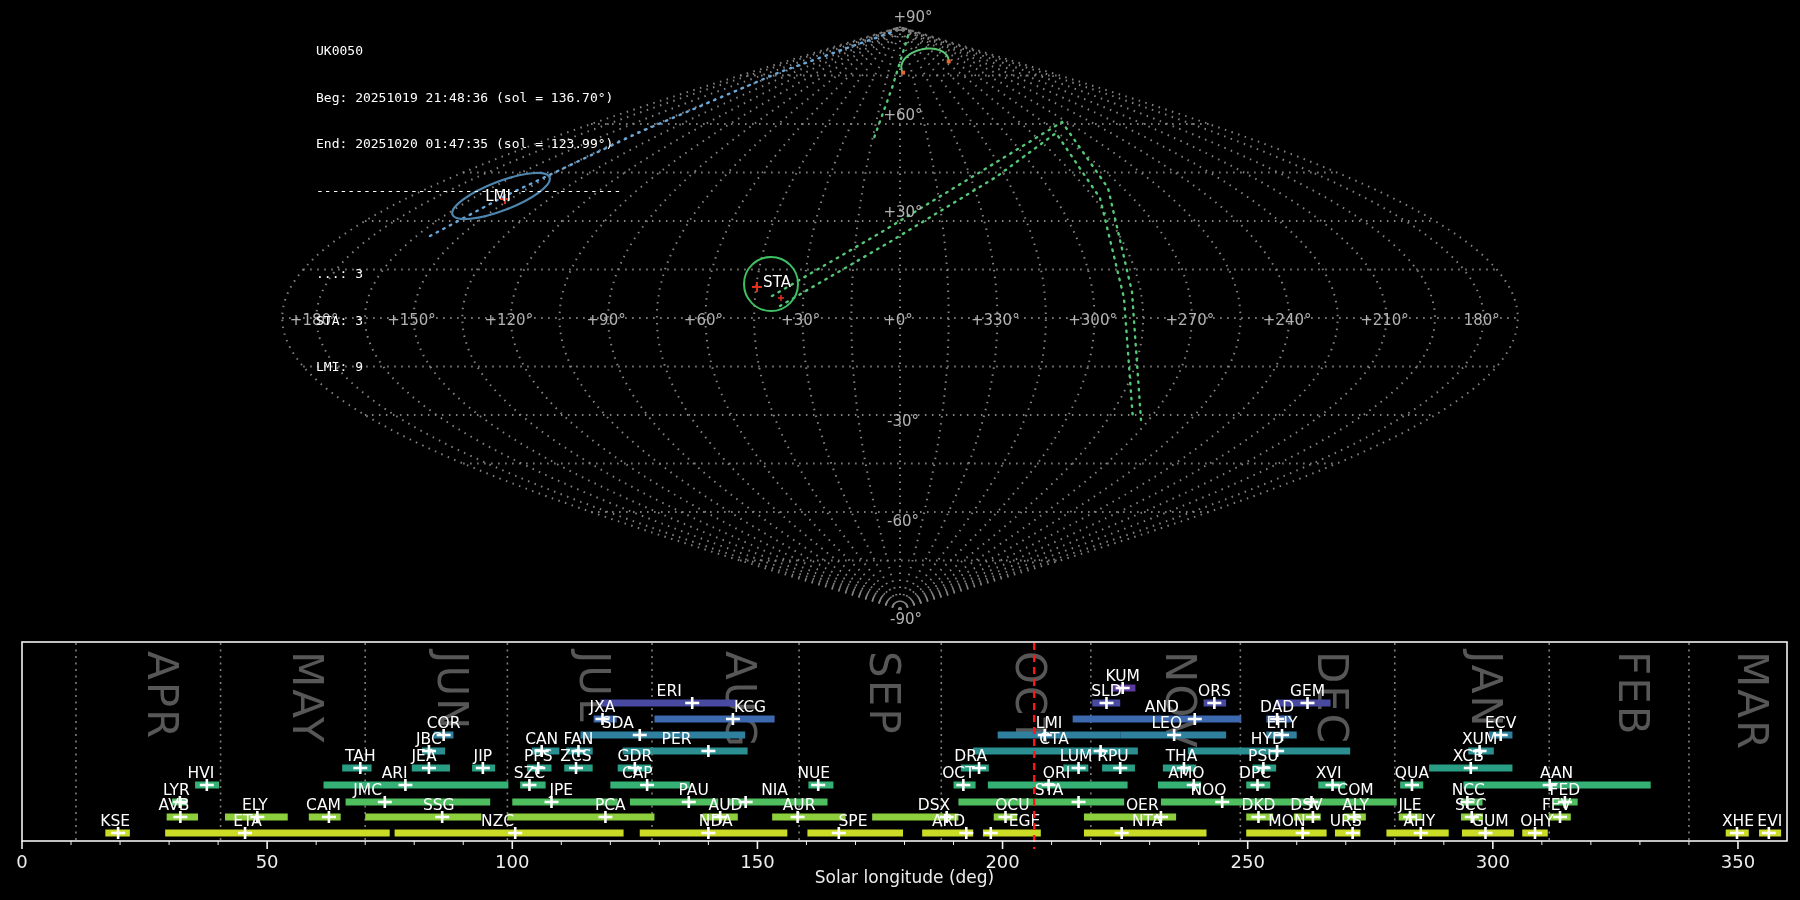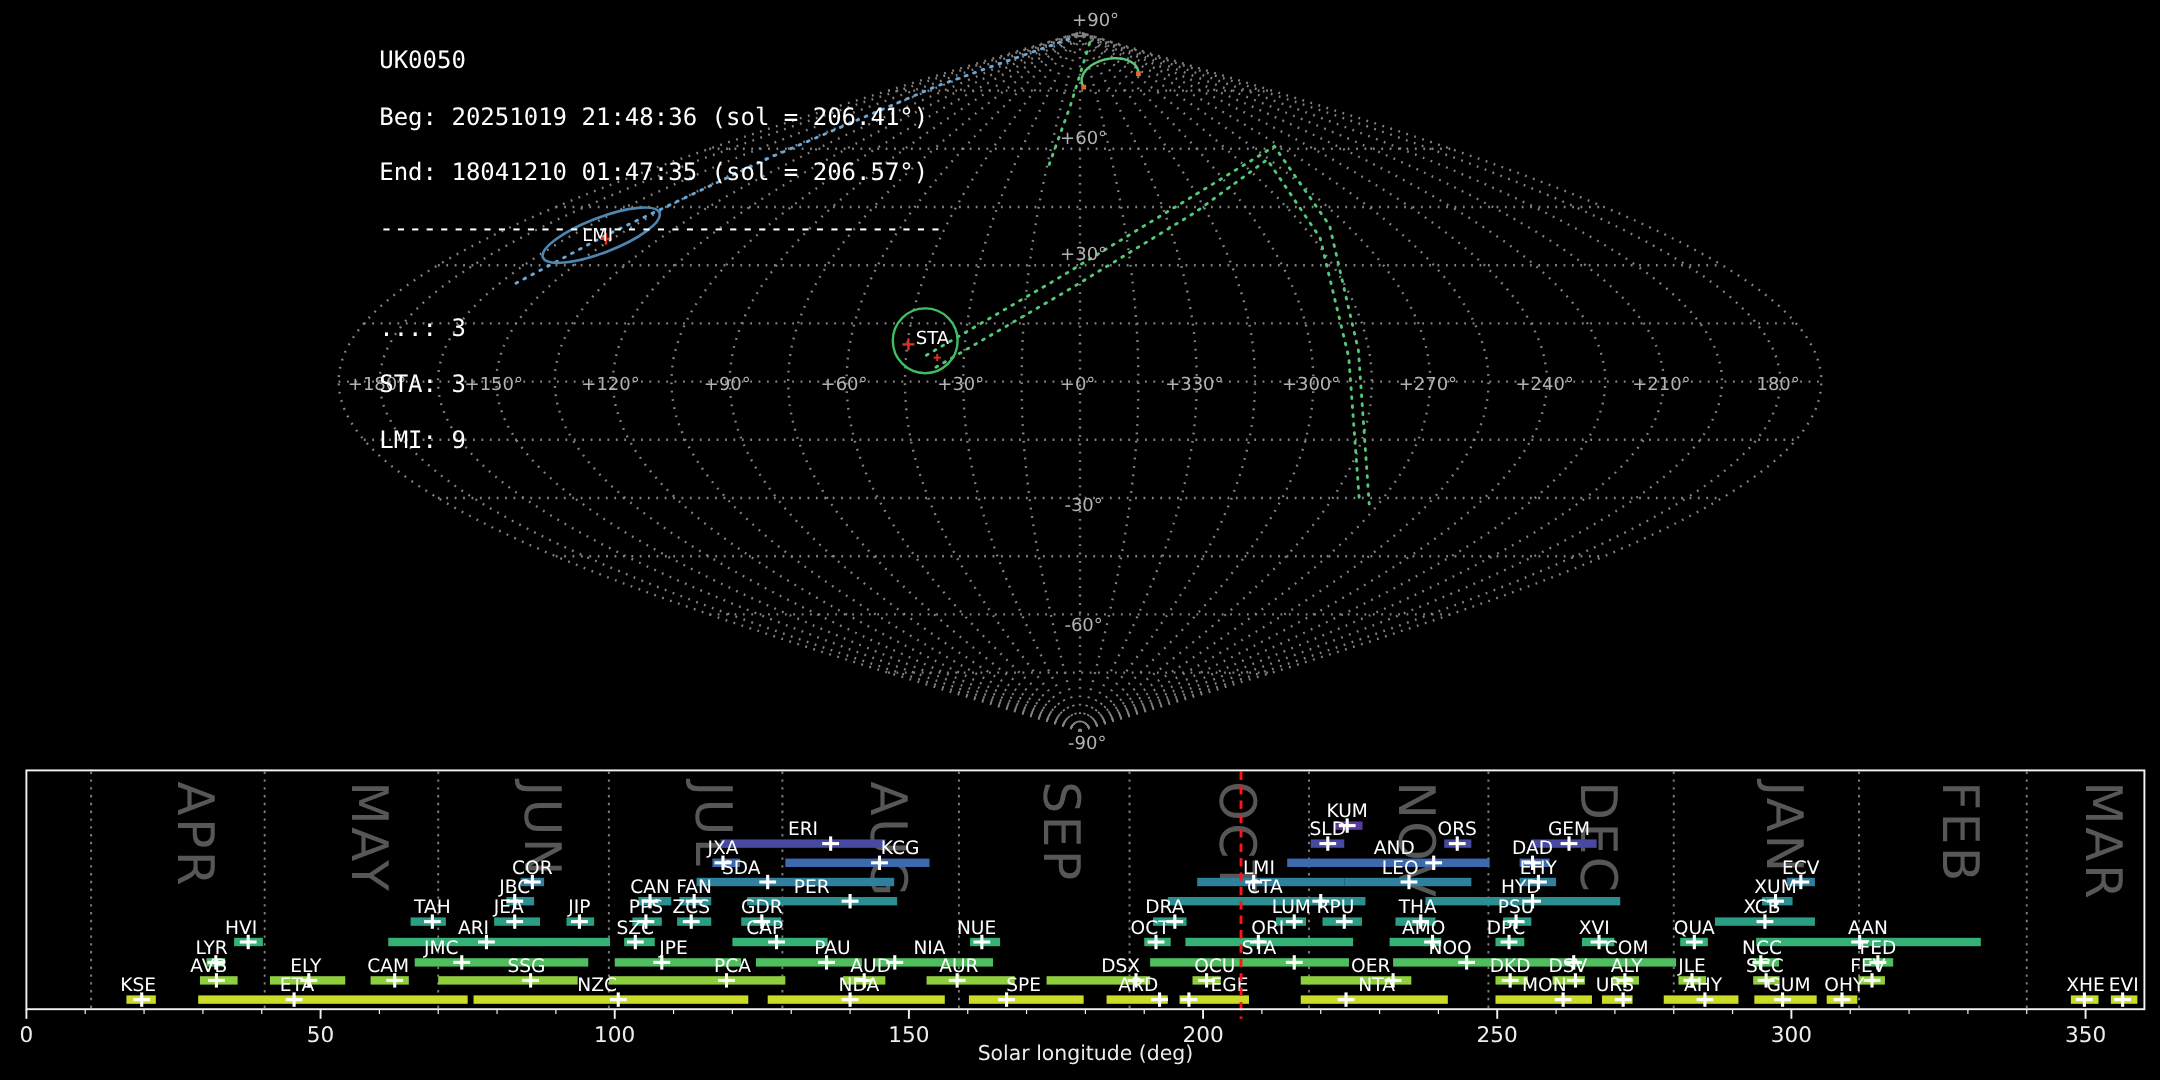--- a/index.html
+++ b/index.html
@@ -1,20 +1,20 @@
 <!DOCTYPE html>
 <html><head>
 <meta charset="utf-8">
 <style>
   html,body{margin:0;padding:0;background:#000;width:1800px;height:900px;overflow:hidden}
   .stage{position:relative;width:1800px;height:900px;background:#000}
   svg{position:absolute;left:0;top:0}
   .hdr{position:absolute;left:316px;top:12px;color:#fff;
        font-family:"DejaVu Sans Mono","Liberation Mono",monospace;
-       font-size:20px;line-height:15.5px;white-space:pre}
+       font-size:13px;line-height:15.5px;white-space:pre}
   .hdr .gap{height:6px}
   text{font-family:"DejaVu Sans","Liberation Sans",sans-serif}
 </style>
 </head>
 <body>
 
 <div class="stage">
   <svg id="scene" width="1800" height="900" viewBox="0 0 1800 900">
       <rect x="0" y="0" width="1800" height="900" fill="#000"></rect>
       <g stroke="#8f8f8f" stroke-width="2" fill="none" stroke-dasharray="1.5 5.5" opacity="0.92">
@@ -862,21 +862,21 @@
       <text x="512.2777777777778" y="868" font-size="18" fill="#ededed" text-anchor="middle">100</text>
       <text x="757.4166666666666" y="868" font-size="18" fill="#ededed" text-anchor="middle">150</text>
       <text x="1002.5555555555555" y="868" font-size="18" fill="#ededed" text-anchor="middle">200</text>
       <text x="1247.6944444444443" y="868" font-size="18" fill="#ededed" text-anchor="middle">250</text>
       <text x="1492.8333333333333" y="868" font-size="18" fill="#ededed" text-anchor="middle">300</text>
       <text x="1737.9722222222222" y="868" font-size="18" fill="#ededed" text-anchor="middle">350</text>
       <text x="904.5" y="883" font-size="17" fill="#ededed" text-anchor="middle">Solar longitude (deg)</text>
     </svg>
   <div class="hdr">
     <div>UK0050</div>
-    <div>Beg: 20251019 21:48:36 (sol = 206.41°)</div>
-    <div>End: 18041210 01:47:35 (sol = 206.57°)</div>
+    <div>Beg: 20251019 21:48:36 (sol = 136.70°)</div>
+    <div>End: 20251020 01:47:35 (sol = 123.99°)</div>
     <div>---------------------------------------</div>
     <div class="gap"></div>
     <div>...: 3</div>
     <div>STA: 3</div>
     <div>LMI: 9</div>
   </div>
 </div>
 
 </body></html>

